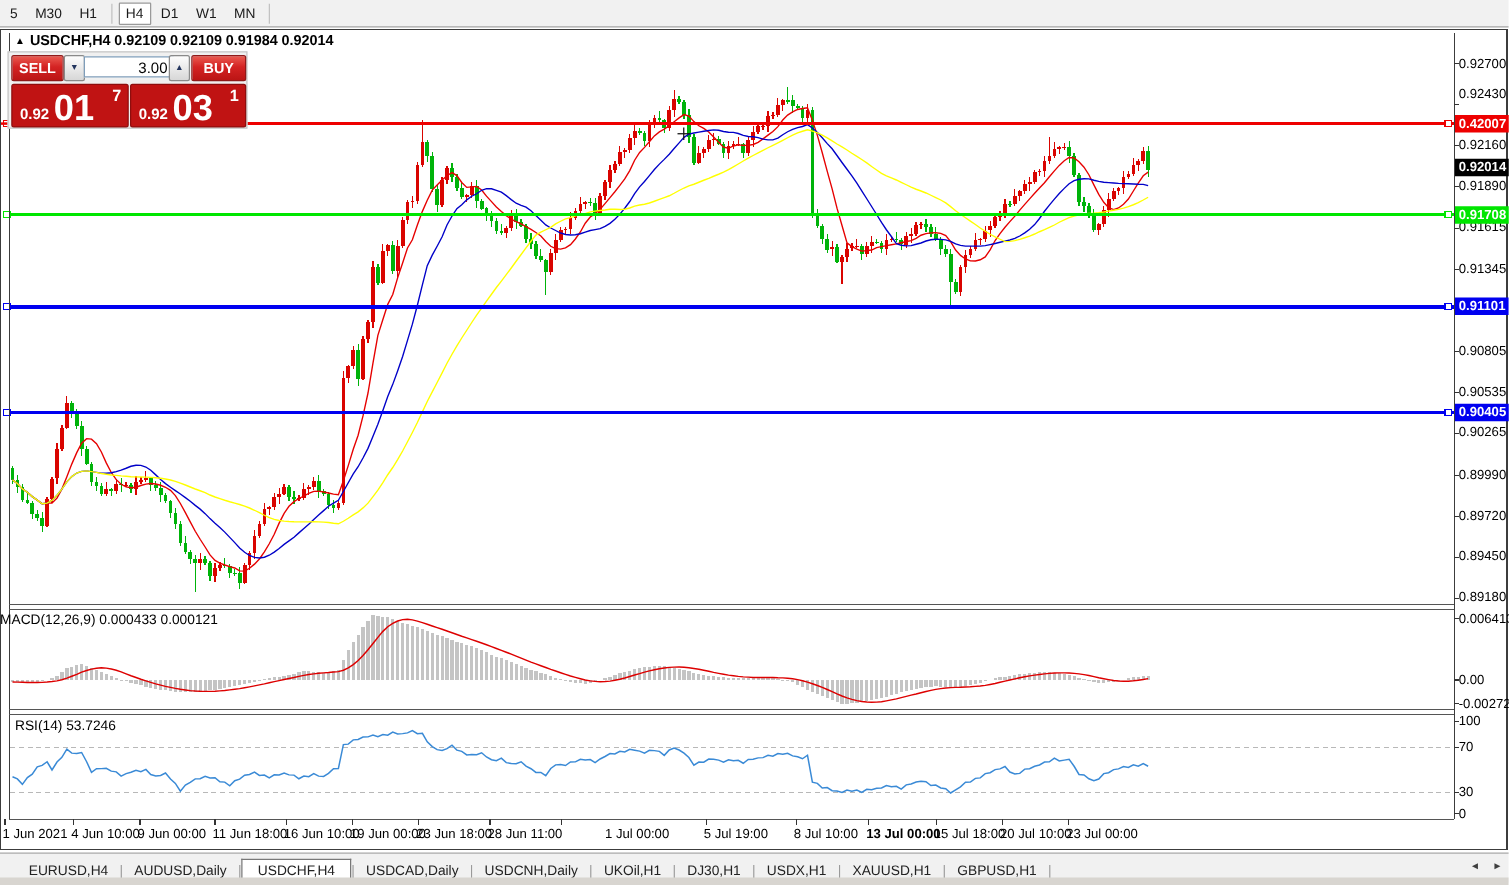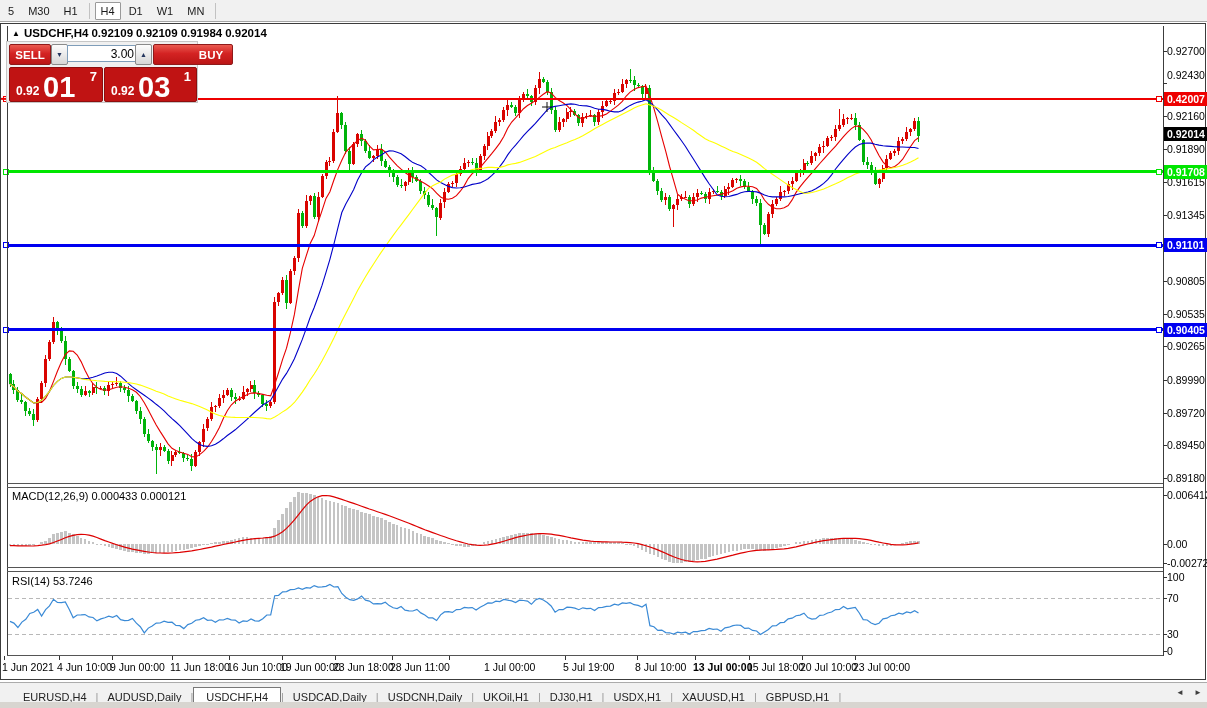--- a/index.html
+++ b/index.html
@@ -831,34 +831,34 @@
 
 <div class="title abs">
   <span class="tri">▲</span><span>USDCHF,H4</span><span>0.92109</span><span>0.92109</span><span>0.91984</span><span>0.92014</span>
 </div>
 
 <div class="panel abs">
   <div class="btn" style="left:2px;top:2px;width:40px;height:19px;">SELL</div>
   <div class="spinbtn" style="left:44px;top:2px;width:15px;height:19px;">▼</div>
   <input class="vol" value="3.00" style="">
   <div class="spinbtn" style="left:128px;top:2px;width:15px;height:19px;">▲</div>
-  <div class="btn" style="left:146px;top:2px;width:42px;height:19px;padding-left:36px;">BUY</div>
+  <div class="btn" style="left:146px;top:2px;width:42px;height:19px;">BUY</div>
   <div class="pricebox" style="left:2px;width:92px;">
     <span class="pp">0.92</span>
     <span class="pb">01</span>
     <span class="ps">7</span>
   </div>
   <div class="pricebox" style="left:97px;width:91px;">
     <span class="pp">0.92</span>
     <span class="pb">03</span>
     <span class="ps">1</span>
   </div>
 </div>
 
-<div class="indlabel" style="left:12px;top:490px;">MACD(12,26,9) 0.000433 0.000121</div>
+<div class="indlabel" style="left:0;top:490px;">MACD(12,26,9) 0.000433 0.000121</div>
 <div class="indlabel" style="left:12px;top:575px;">RSI(14) 53.7246</div>
 
 <div id="labels">
     <div class="ptick" style="top:44.5px;">0.92700</div>
     <div class="ptick" style="top:69px;">0.92430</div>
     <div class="ptick" style="top:110.1px;">0.92160</div>
     <div class="ptick" style="top:142.9px;">0.91890</div>
     <div class="ptick" style="top:176.3px;">0.91615</div>
     <div class="ptick" style="top:209.1px;">0.91345</div>
     <div class="ptick" style="top:241.9px;">0.91075</div>

